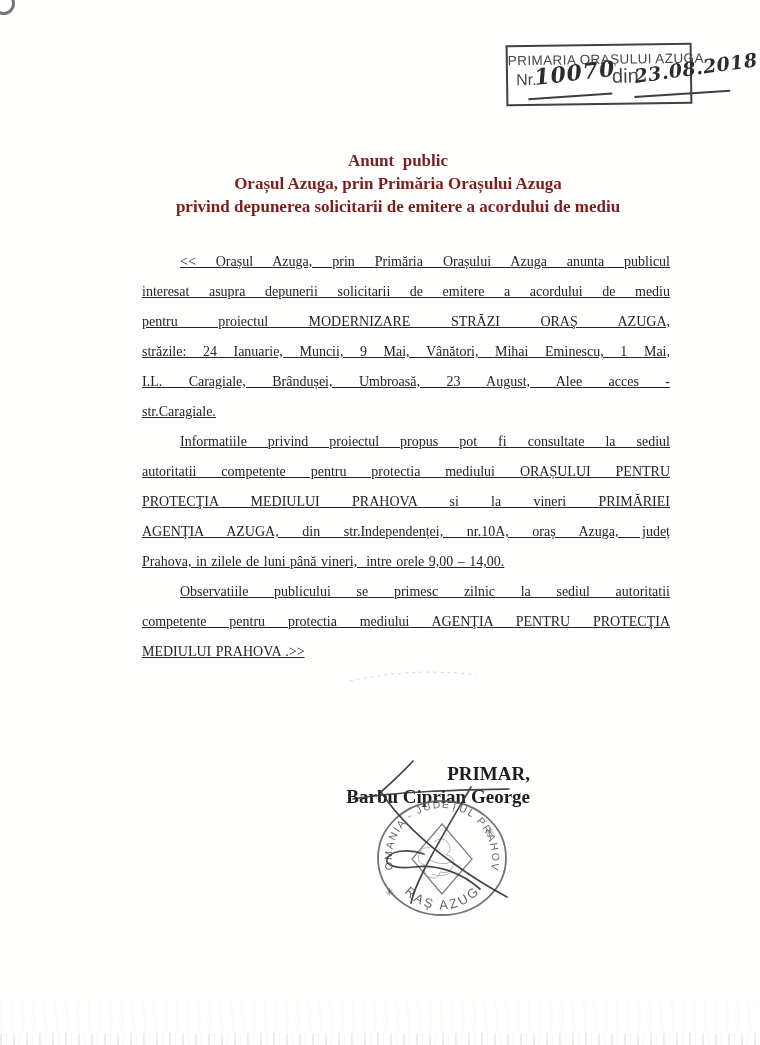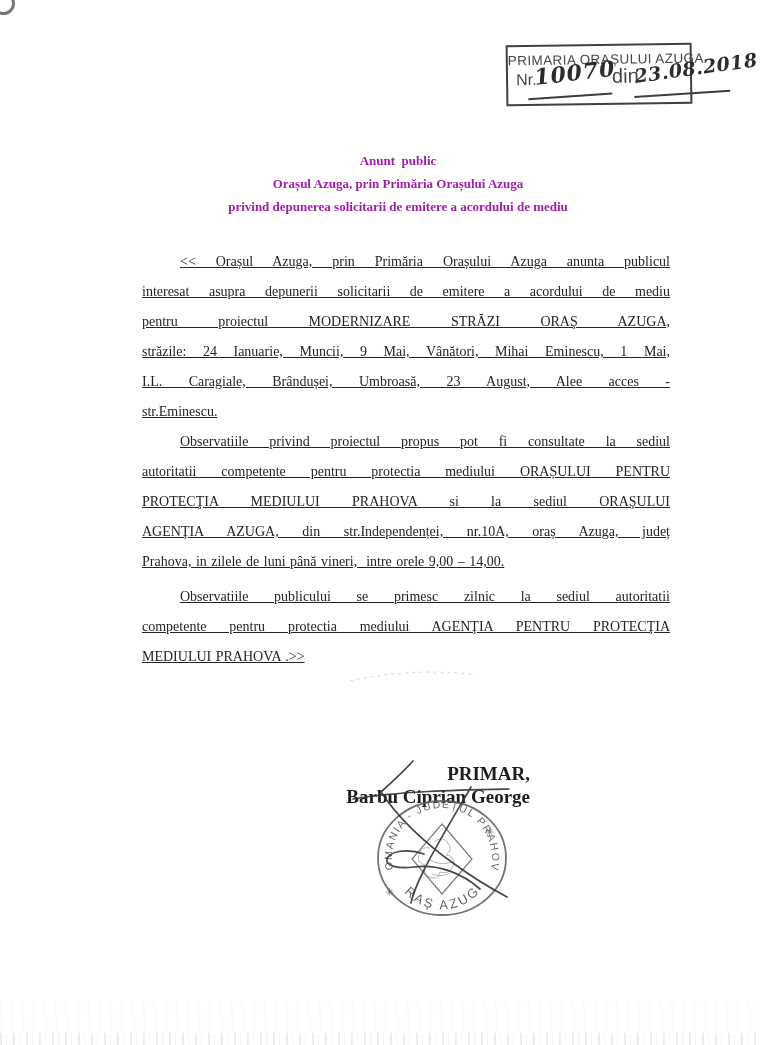--- a/index.html
+++ b/index.html
@@ -45,32 +45,32 @@
     background:#3d3d42;transform:rotate(-3deg);
   }
   .date-underline{
     position:absolute;left:126px;top:48px;width:96px;height:2px;
     background:#3d3d42;transform:rotate(-3deg);
   }
 
   
   .title-block{
     position:absolute;left:134px;top:149px;width:528px;text-align:center;
-    font-weight:bold;font-size:13px;line-height:23px;color:#a21caf;
+    font-weight:bold;font-size:17px;line-height:23px;color:#7f1d1d;
   }
 
   
   .body-block{
     position:absolute;left:142px;top:247px;width:528px;
     font-size:14px;line-height:30px;color:#242424;word-spacing:1px;text-decoration:underline;
   }
   .pline{text-align:justify;text-align-last:justify;white-space:nowrap;}
   .pline.first{text-indent:38px;}
   .pline.lastline{text-align-last:left;}
-  .p3{margin-top:5px;}
+  .p3{}
 
   
   .sig-block{
     position:absolute;left:300px;top:762px;width:230px;text-align:right;
     font-weight:bold;font-size:19px;line-height:23px;color:#1d1d1d;
   }
 
   svg.stamp{position:absolute;left:360px;top:790px;}
   svg.overlay{position:absolute;left:0;top:0;pointer-events:none;}
 
@@ -114,26 +114,26 @@
     <div>privind depunerea solicitarii de emitere a acordului de mediu</div>
   </div>
 
   <div class="body-block">
     <div>
       <div class="pline first">&lt;&lt; Orașul Azuga, prin Primăria Orașului Azuga anunta publicul</div>
       <div class="pline">interesat asupra depunerii solicitarii de emitere a acordului de mediu</div>
       <div class="pline">pentru proiectul MODERNIZARE STRĂZI ORAŞ AZUGA,</div>
       <div class="pline">străzile: 24 Ianuarie, Muncii, 9 Mai, Vânători, Mihai Eminescu, 1 Mai,</div>
       <div class="pline">I.L. Caragiale, Brândușei, Umbroasă, 23 August, Alee acces -</div>
-      <div class="pline lastline">str.Eminescu.</div>
+      <div class="pline lastline">str.Caragiale.</div>
     </div>
     <div>
-      <div class="pline first">Observatiile privind proiectul propus pot fi consultate la sediul</div>
+      <div class="pline first">Informatiile privind proiectul propus pot fi consultate la sediul</div>
       <div class="pline">autoritatii competente pentru protectia mediului ORAȘULUI PENTRU</div>
-      <div class="pline">PROTECŢIA MEDIULUI PRAHOVA si la sediul ORAŞULUI</div>
+      <div class="pline">PROTECŢIA MEDIULUI PRAHOVA si la vineri PRIMĂRIEI</div>
       <div class="pline">AGENŢIA AZUGA, din str.Independenței, nr.10A, oraș Azuga, județ</div>
       <div class="pline lastline">Prahova, in zilele de luni până vineri,&nbsp; intre orele 9,00 – 14,00.</div>
     </div>
     <div class="p3">
       <div class="pline first">Observatiile publicului se primesc zilnic la sediul autoritatii</div>
       <div class="pline">competente pentru protectia mediului AGENŢIA PENTRU PROTECŢIA</div>
       <div class="pline lastline">MEDIULUI PRAHOVA .&gt;&gt;</div>
     </div>
   </div>
 

